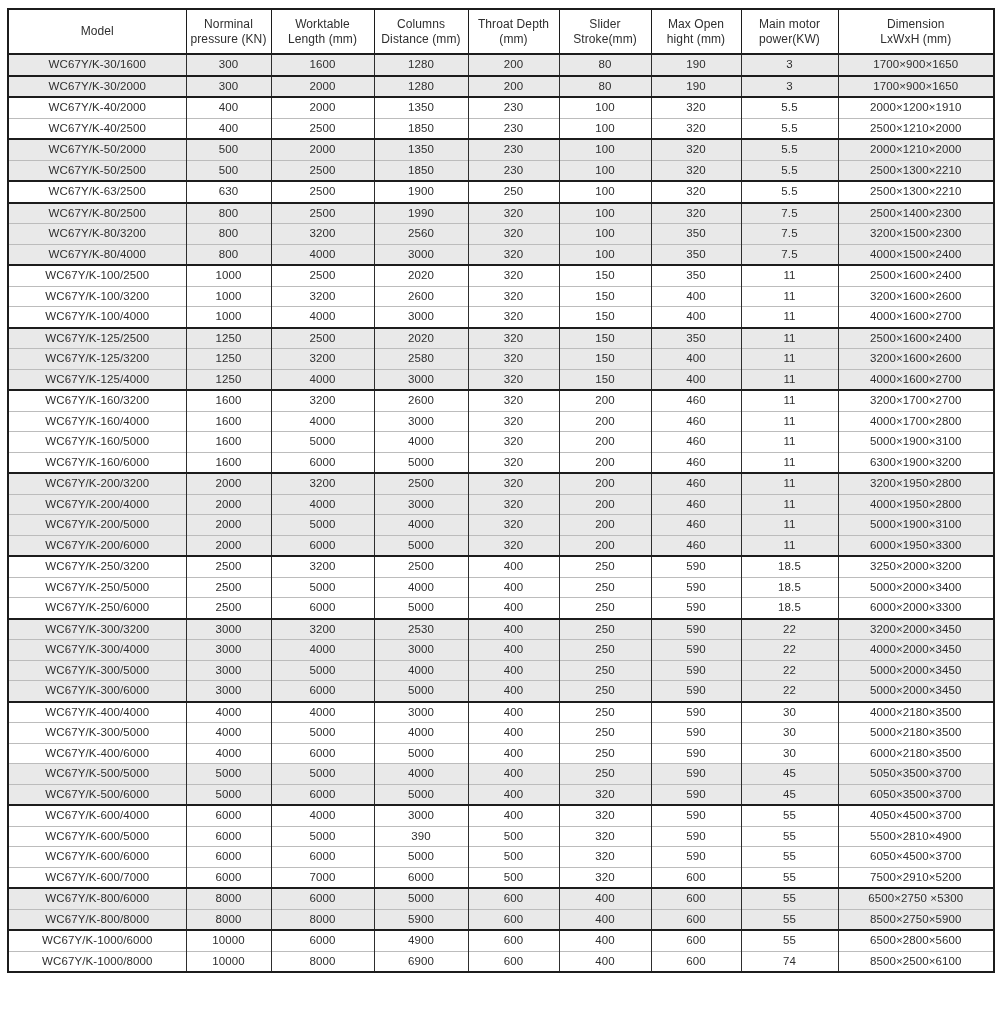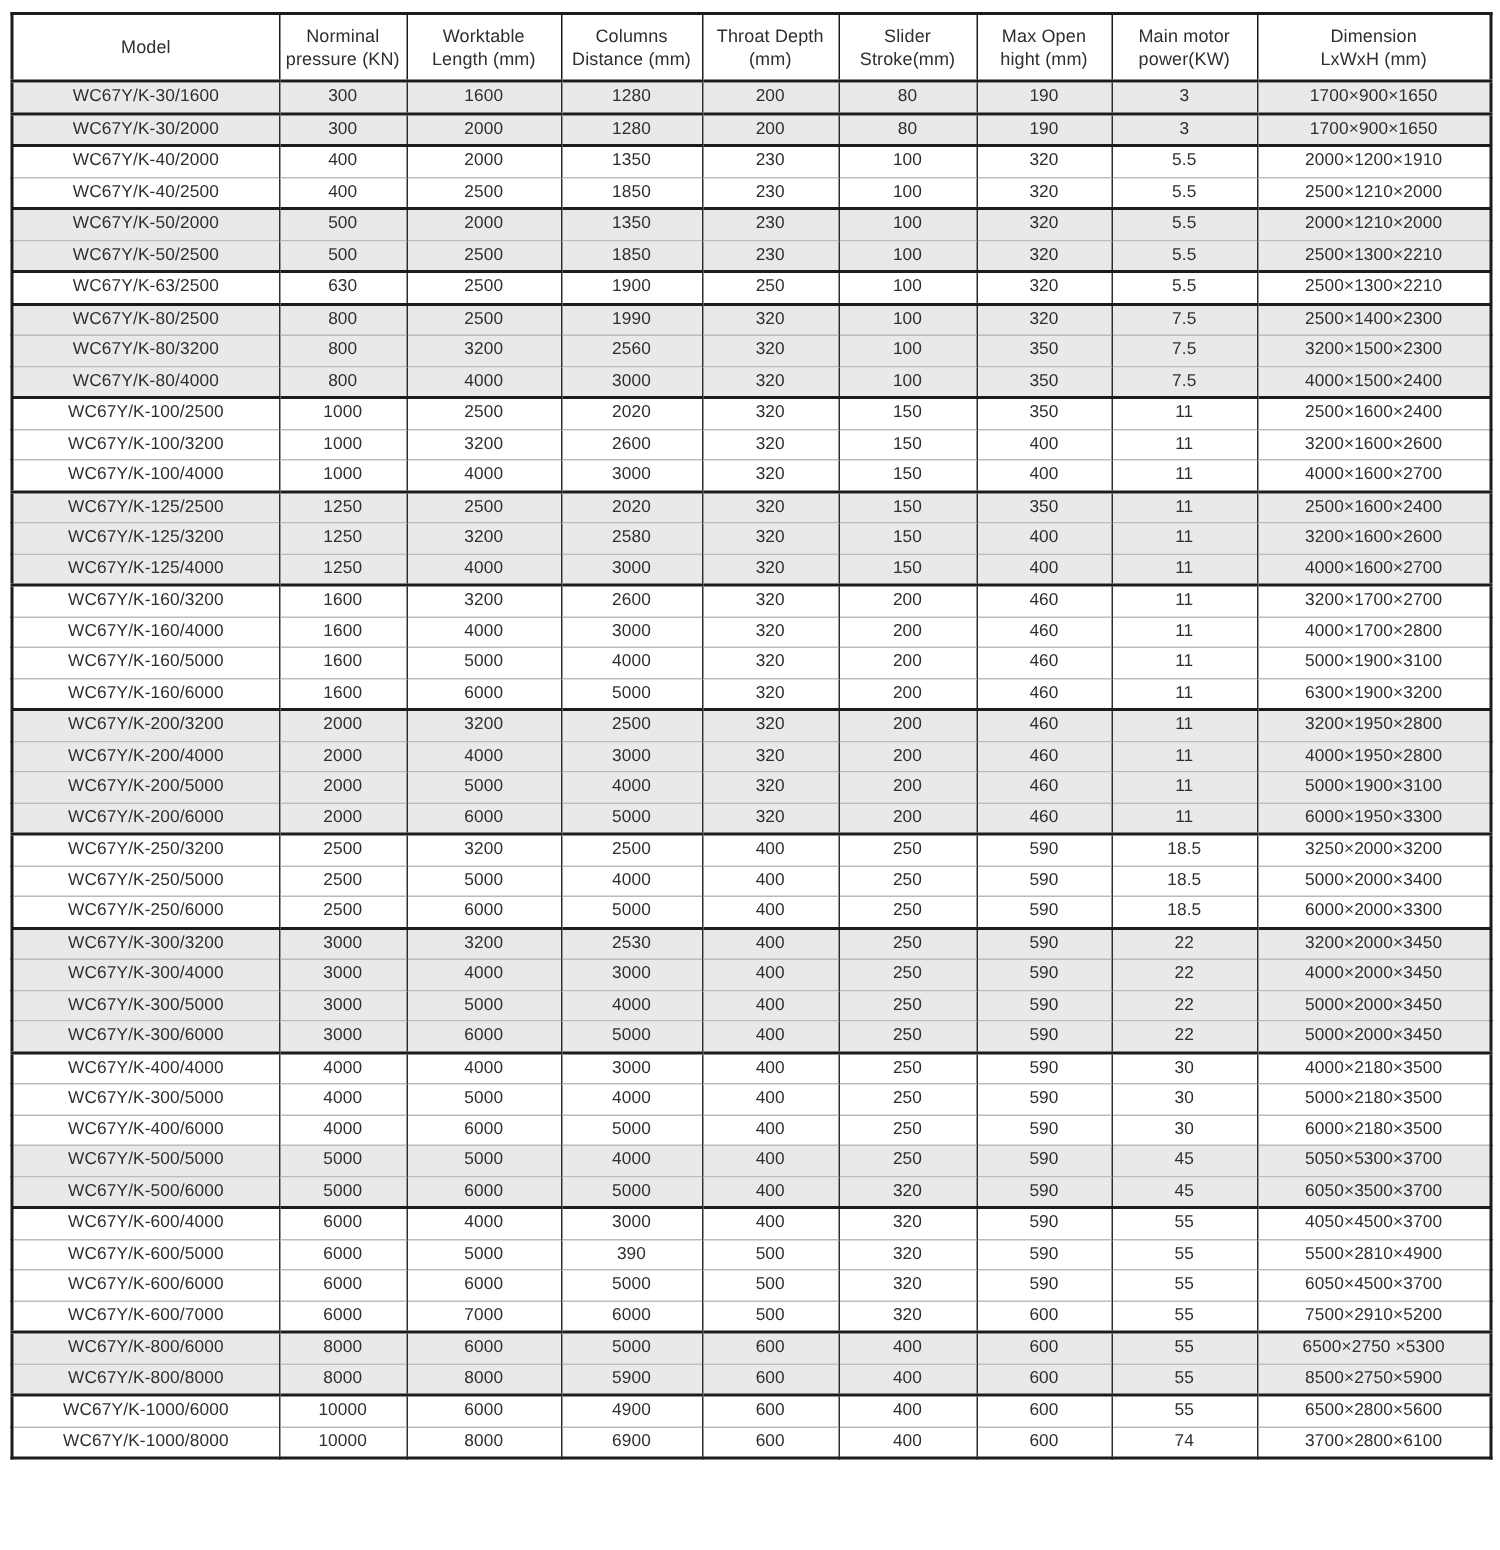--- a/index.html
+++ b/index.html
@@ -472,21 +472,21 @@
         </tr>
         <tr class="shaded">
           <td>WC67Y/K-500/5000</td>
           <td>5000</td>
           <td>5000</td>
           <td>4000</td>
           <td>400</td>
           <td>250</td>
           <td>590</td>
           <td>45</td>
-          <td>5050×5300×3700</td>
+          <td>5050×3500×3700</td>
         </tr>
         <tr class="shaded">
           <td>WC67Y/K-500/6000</td>
           <td>5000</td>
           <td>6000</td>
           <td>5000</td>
           <td>400</td>
           <td>320</td>
           <td>590</td>
           <td>45</td>
@@ -571,17 +571,17 @@
         </tr>
         <tr>
           <td>WC67Y/K-1000/8000</td>
           <td>10000</td>
           <td>8000</td>
           <td>6900</td>
           <td>600</td>
           <td>400</td>
           <td>600</td>
           <td>74</td>
-          <td>3700×2800×6100</td>
+          <td>8500×2500×6100</td>
         </tr>
       </tbody>
   </table>
 </div>
 
 </body></html>

